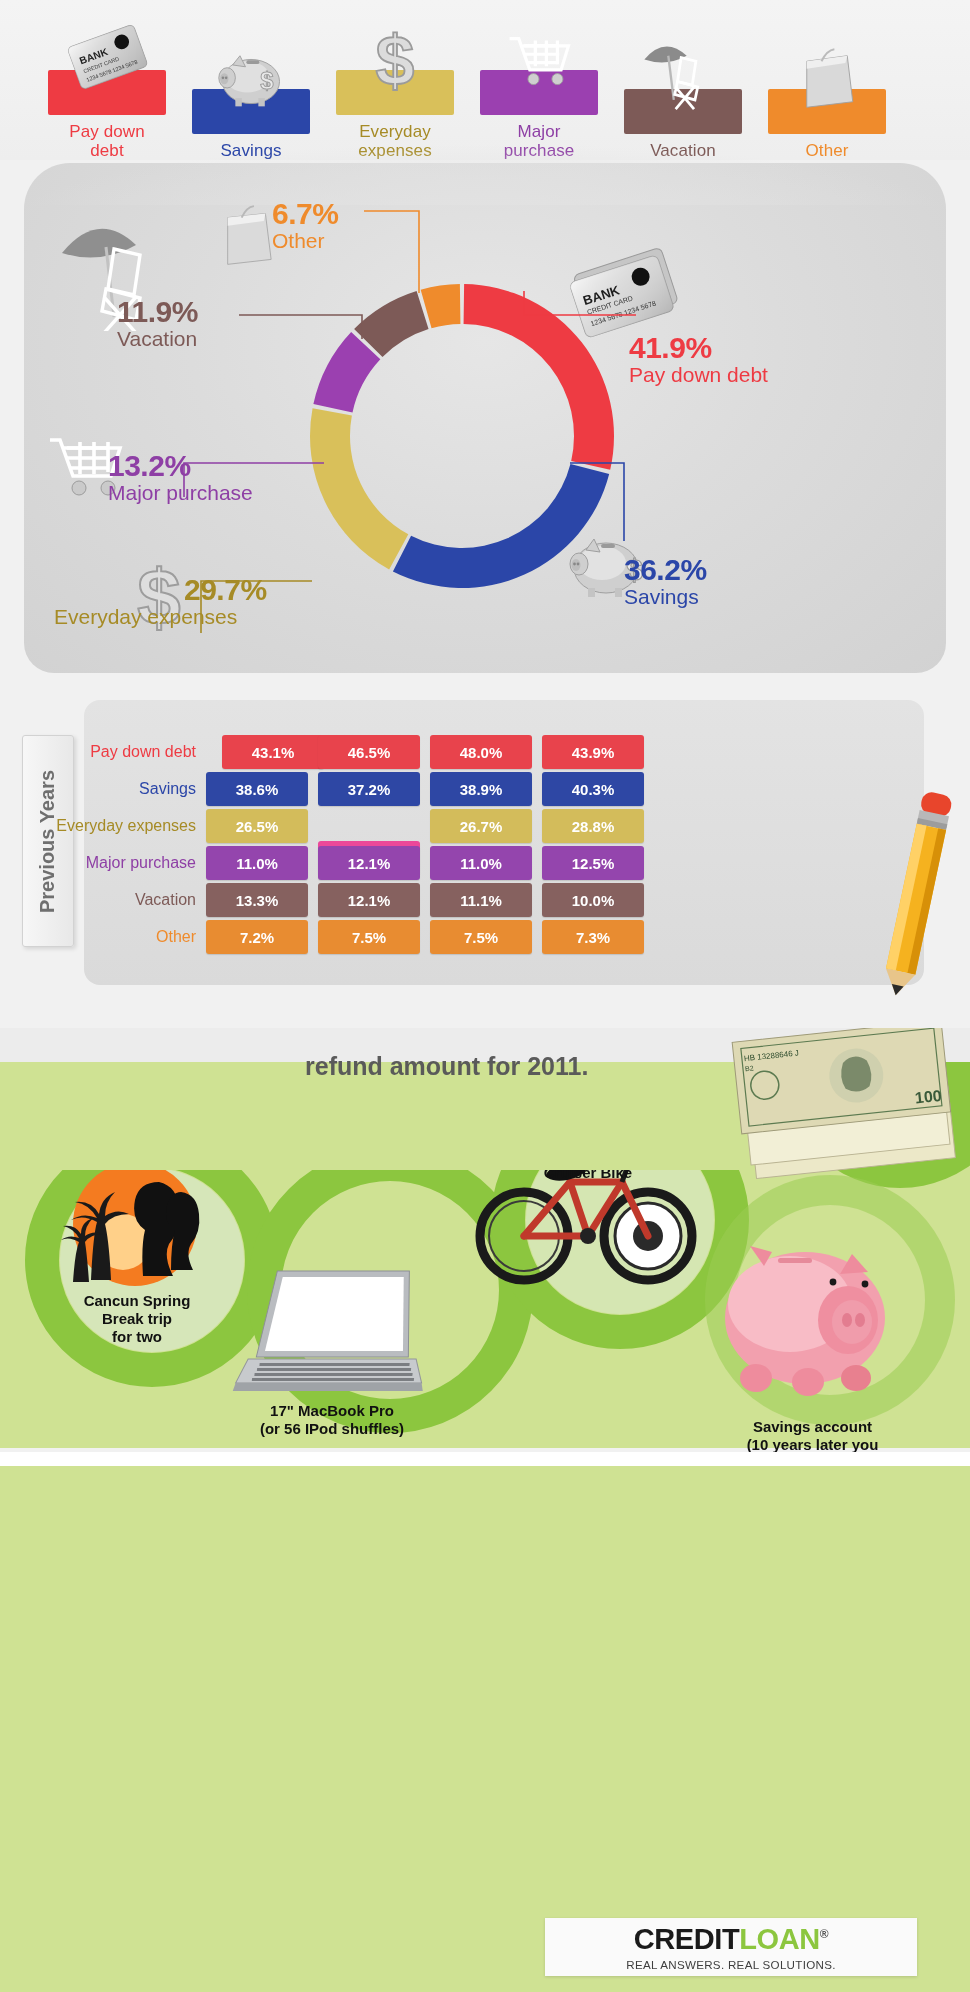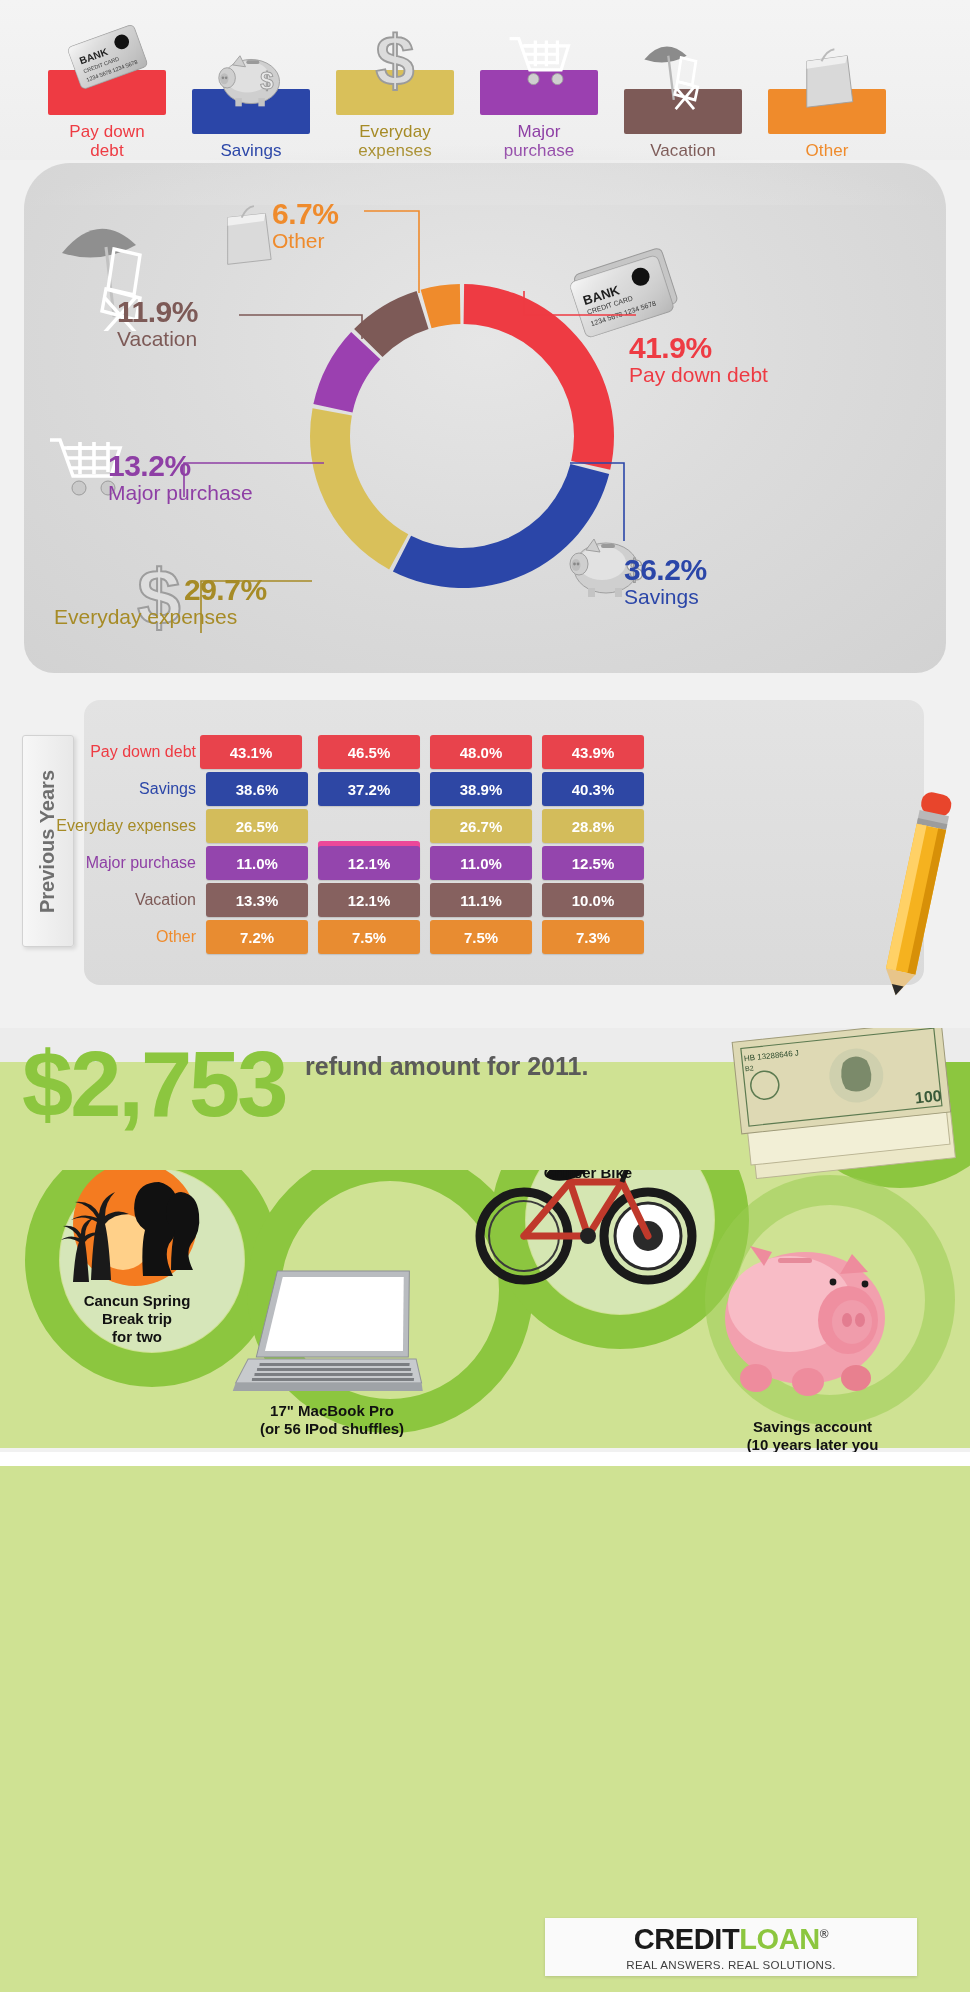--- a/index.html
+++ b/index.html
@@ -347,21 +347,21 @@
 
   <div class="table-panel"></div>
 
 
   <div class="tab-previous">
     <span>Previous Years</span>
   </div>
 
   <div id="table-cells" style="position:absolute;left:84px;top:735px;width:840px;height:225px">
       <div class="tbl-rowlabel" style="top: 0px; right: 728px; color: rgb(238, 59, 67);">Pay down debt</div>
-      <div class="tbl-cell" style="left: 116px; top: 0px; background: rgb(232, 67, 76);">43.1%</div>
+      <div class="tbl-cell" style="left: 138px; top: 0px; background: rgb(232, 67, 76);">43.1%</div>
       <div class="tbl-cell" style="left: 234px; top: 0px; background: rgb(232, 67, 76);">46.5%</div>
       <div class="tbl-cell" style="left: 346px; top: 0px; background: rgb(232, 67, 76);">48.0%</div>
       <div class="tbl-cell" style="left: 458px; top: 0px; background: rgb(232, 67, 76);">43.9%</div>
       <div class="tbl-rowlabel" style="top: 37px; right: 728px; color: rgb(43, 70, 168);">Savings</div>
       <div class="tbl-cell" style="left: 122px; top: 37px; background: rgb(46, 71, 164);">38.6%</div>
       <div class="tbl-cell" style="left: 234px; top: 37px; background: rgb(46, 71, 164);">37.2%</div>
       <div class="tbl-cell" style="left: 346px; top: 37px; background: rgb(46, 71, 164);">38.9%</div>
       <div class="tbl-cell" style="left: 458px; top: 37px; background: rgb(46, 71, 164);">40.3%</div>
       <div class="tbl-rowlabel" style="top: 74px; right: 728px; color: rgb(166, 139, 38);">Everyday expenses</div>
       <div class="tbl-cell" style="left: 122px; top: 74px; background: rgb(211, 188, 91);">26.5%</div>
@@ -412,21 +412,20 @@
         <circle cx="150" cy="66" r="27" fill="#cfd0ae"></circle>
         <path d="M138 52 q12 -10 24 0 q6 14 0 26 q-12 8 -24 0 q-6 -12 0 -26z" fill="#7b8a6a"></path>
         <circle cx="58" cy="66" r="14" fill="none" stroke="#5c7a50" stroke-width="1.5"></circle>
         <text x="40" y="40" font-size="8" fill="#2b4a2b" font-family="Liberation Sans">HB 13288646 J</text>
         <text x="40" y="50" font-size="7" fill="#2b4a2b" font-family="Liberation Sans">B2</text>
         <text x="206" y="100" font-size="16" font-weight="700" fill="#3a5a3a" font-family="Liberation Sans">100</text>
       </g>
     </svg>
   </div>
 
-  <div class="bigamount">$2,753</div>
   <div class="refund-text">
     <div>refund amount for 2011.</div>
   </div>
 
   <div class="ideas-area">
     <svg width="970" height="290" viewBox="0 0 970 290">
       <circle cx="152" cy="90" r="110" fill="none" stroke="#8cc63f" stroke-width="34"></circle>
       <circle cx="390" cy="120" r="126" fill="none" stroke="#8cc63f" stroke-width="34"></circle>
       <circle cx="620" cy="50" r="112" fill="none" stroke="#8cc63f" stroke-width="34"></circle>
       <circle cx="830" cy="130" r="110" fill="none" stroke="#9acc52" stroke-width="30" opacity=".55"></circle>

